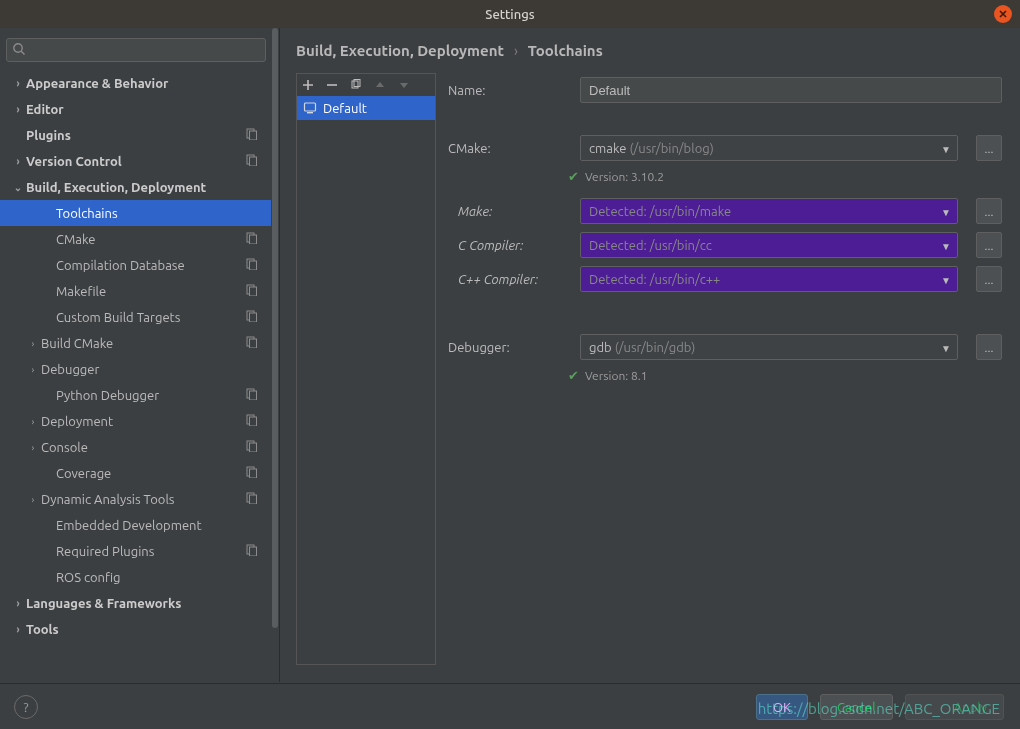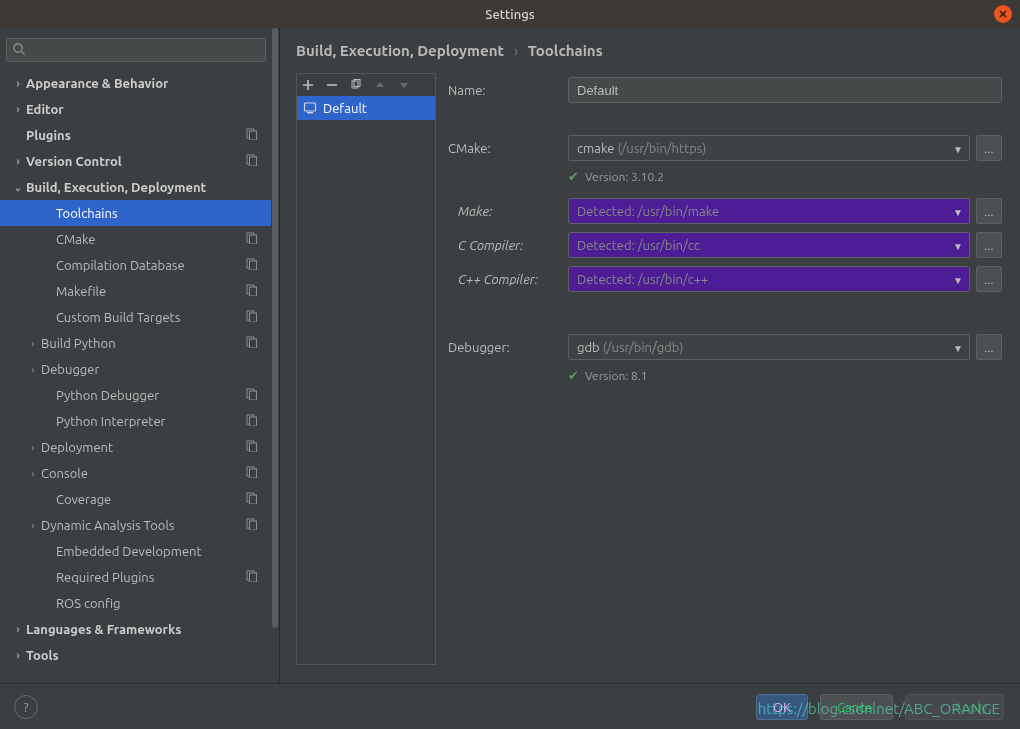--- a/index.html
+++ b/index.html
@@ -121,20 +121,21 @@
     padding-left:6px; color:#fff;
     gap:6px;
   }
   .list-entry svg { flex-shrink:0;}
   .form {
     flex:1;
   }
   .form-row {
     display:flex; align-items:center;
     min-height: 34px;
+    gap: 12px;
   }
   .form-label { width:120px; color:#bbbbbb; }
   .form-label.indent { padding-left:10px; width:120px;font-style:italic;}
   .text-input {
     flex:1; height:26px;
     background:#45494a;
     border:1px solid #5e6060; border-radius:2px;
     color:#bbbbbb; padding:0 8px; font-size:13px;
   }
   .combo {
@@ -275,41 +276,33 @@
           <div class="tree-item child">
             <span class="tree-chevron"></span>
             <span>Custom Build Targets</span>
             <span class="proj-icon"><svg width="12" height="12" viewBox="0 0 12 12">
                 <rect x="1" y="1" width="7" height="9" stroke="#8c8c8c" fill="none"></rect>
                 <rect x="3.5" y="3" width="7" height="9" stroke="#8c8c8c" fill="#3c3f41"></rect>
               </svg></span>
           </div>
           <div class="tree-item child2">
             <span class="tree-chevron">›</span>
-            <span>Build Python</span>
+            <span>Build CMake</span>
             <span class="proj-icon"><svg width="12" height="12" viewBox="0 0 12 12">
                 <rect x="1" y="1" width="7" height="9" stroke="#8c8c8c" fill="none"></rect>
                 <rect x="3.5" y="3" width="7" height="9" stroke="#8c8c8c" fill="#3c3f41"></rect>
               </svg></span>
           </div>
           <div class="tree-item child2">
             <span class="tree-chevron">›</span>
             <span>Debugger</span>
           </div>
           <div class="tree-item child">
             <span class="tree-chevron"></span>
             <span>Python Debugger</span>
-            <span class="proj-icon"><svg width="12" height="12" viewBox="0 0 12 12">
-                <rect x="1" y="1" width="7" height="9" stroke="#8c8c8c" fill="none"></rect>
-                <rect x="3.5" y="3" width="7" height="9" stroke="#8c8c8c" fill="#3c3f41"></rect>
-              </svg></span>
-          </div>
-          <div class="tree-item child">
-            <span class="tree-chevron"></span>
-            <span>Python Interpreter</span>
             <span class="proj-icon"><svg width="12" height="12" viewBox="0 0 12 12">
                 <rect x="1" y="1" width="7" height="9" stroke="#8c8c8c" fill="none"></rect>
                 <rect x="3.5" y="3" width="7" height="9" stroke="#8c8c8c" fill="#3c3f41"></rect>
               </svg></span>
           </div>
           <div class="tree-item child2">
             <span class="tree-chevron">›</span>
             <span>Deployment</span>
             <span class="proj-icon"><svg width="12" height="12" viewBox="0 0 12 12">
                 <rect x="1" y="1" width="7" height="9" stroke="#8c8c8c" fill="none"></rect>
@@ -423,21 +416,21 @@
         <div class="form-row">
           <div class="form-label">Name:</div>
           <input class="text-input" value="Default" style="">
         </div>
         <div class="spacer"></div>
 
         <div class="form-row">
           <div class="form-label">CMake:</div>
           <div class="combo">
             <span>cmake</span>&nbsp;
-            <span class="hint">(/usr/bin/https)</span>
+            <span class="hint">(/usr/bin/blog)</span>
             <span class="combo-arrow">▼</span>
           </div>
           <div class="browse-btn">...</div>
         </div>
         <div class="version">
           <span class="tick">✔</span>
           <span>Version: 3.10.2</span>
         </div>
 
         <div class="form-row">

